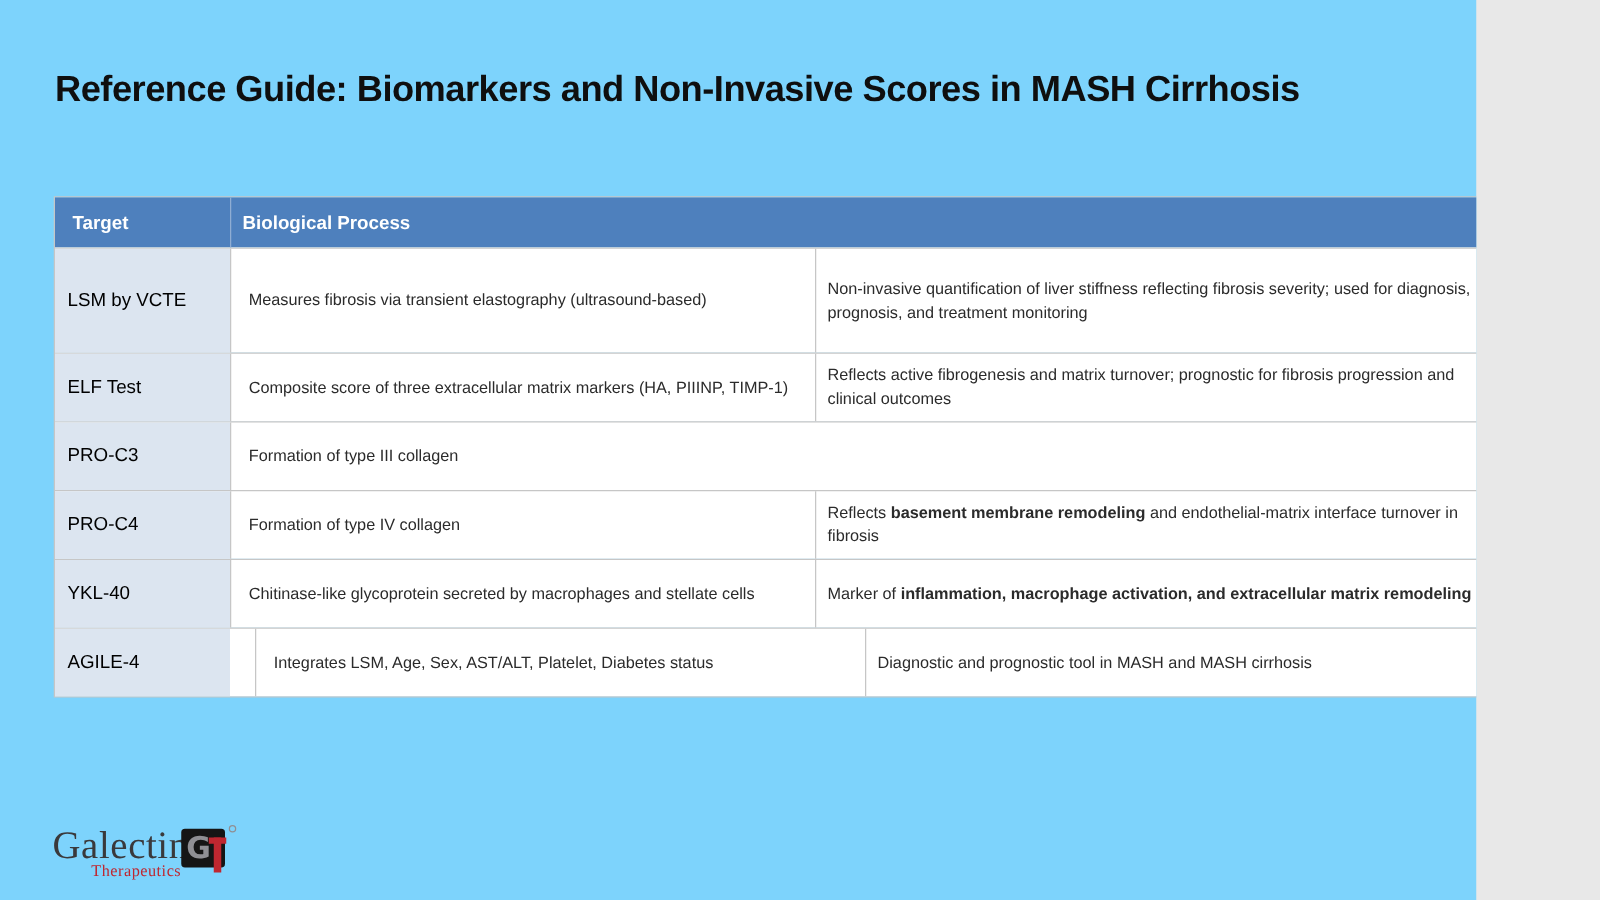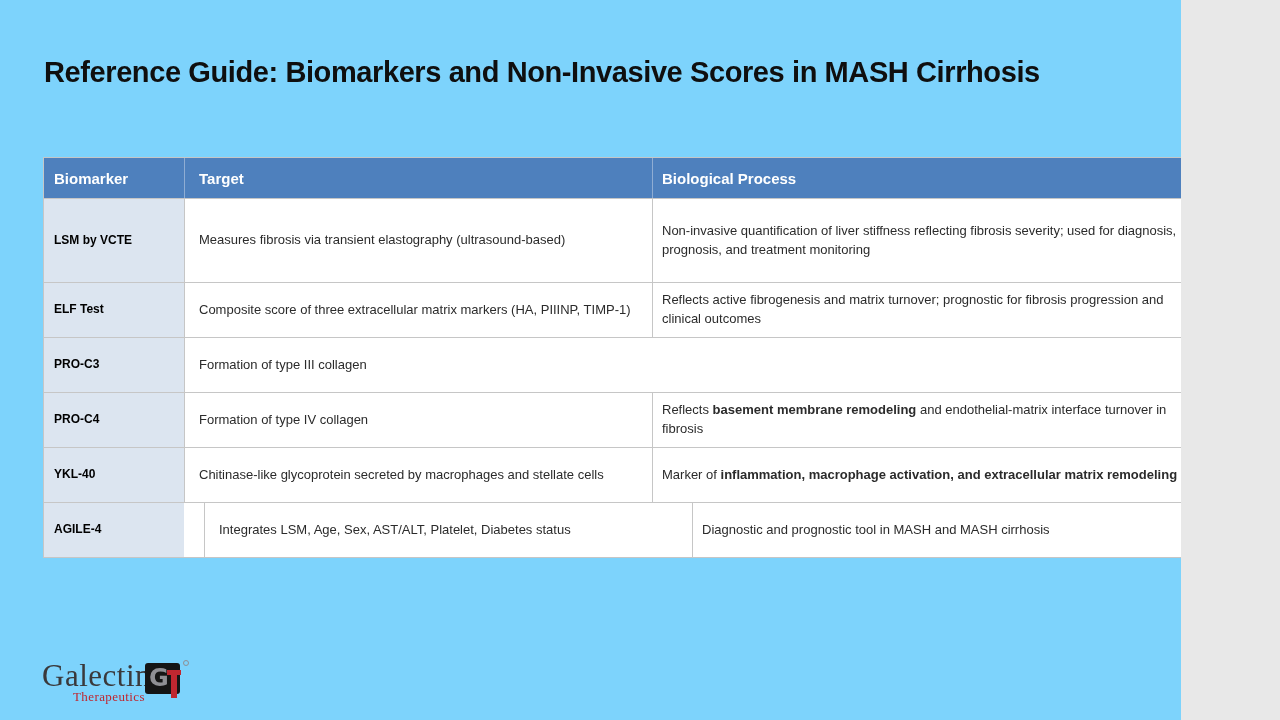--- a/index.html
+++ b/index.html
@@ -39,22 +39,22 @@
   .th.c3{padding-left:9px;}
   .row{
     display:grid;grid-template-columns:140px 468px 552px;
     border-top:1px solid var(--border);background:#ffffff;
   }
   .cell{
     display:flex;align-items:center;font-size:13px;line-height:1.45;color:var(--body-text);
   }
   .cell+.cell{border-left:1px solid var(--border);}
   .cell.label{
-    background:var(--label-col-bg);font-weight:700;color:#000000;
-    padding:6px 8px 6px 10px;font-size:12px;
+    background:var(--label-col-bg);font-weight:400;color:#000000;
+    padding:6px 8px 6px 10px;font-size:15px;
   }
   .cell.target{padding:6px 18px 6px 14px;}
   .cell.process{padding:6px 20px 6px 9px;}
   .logo{position:absolute;left:42px;top:658px;width:160px;height:48px;}
   .logo-word{
     position:absolute;left:0;top:0;font-family:"Liberation Serif", serif;
     font-size:31px;color:var(--logo-dark);letter-spacing:0.5px;
   }
   .logo-sub{
     position:absolute;left:31px;top:31px;font-family:"Liberation Serif", serif;
@@ -86,21 +86,20 @@
 </style>
 </head>
 <body>
 
 <div class="slide">
 
   <h1 class="title">Reference Guide: Biomarkers and Non-Invasive Scores in MASH Cirrhosis</h1>
 
   <div class="tbl">
     <div class="hrow">
-      <div class="th c1">Biomarker</div>
       <div class="th c2">Target</div>
       <div class="th c3">Biological Process</div>
     </div>
     <div>
         <div class="row" style="min-height: 84px;">
           <div class="cell label">LSM by VCTE</div>
           <div class="cell target">
             <div><span>Measures fibrosis via transient elastography (ultrasound-based)</span></div>
           </div>
           <div class="cell process">

